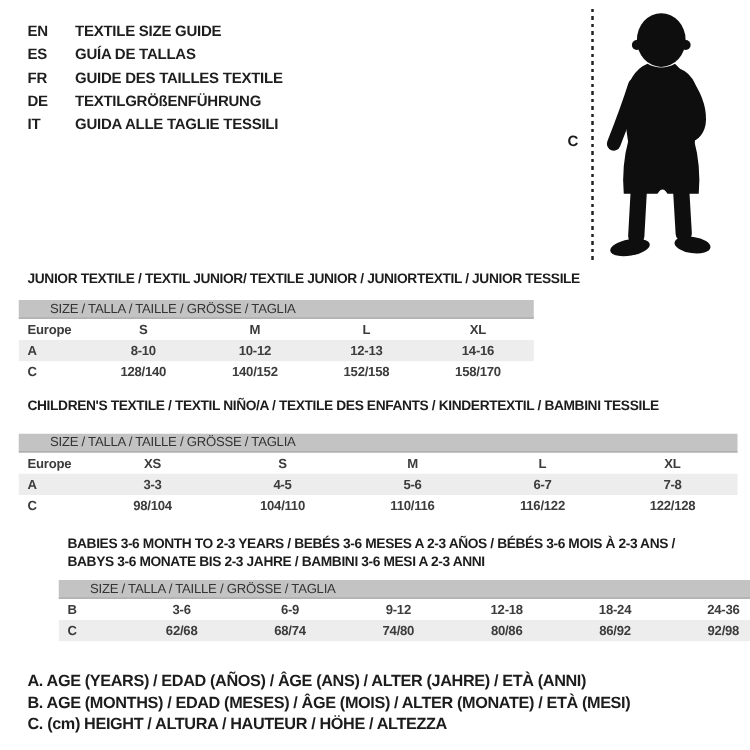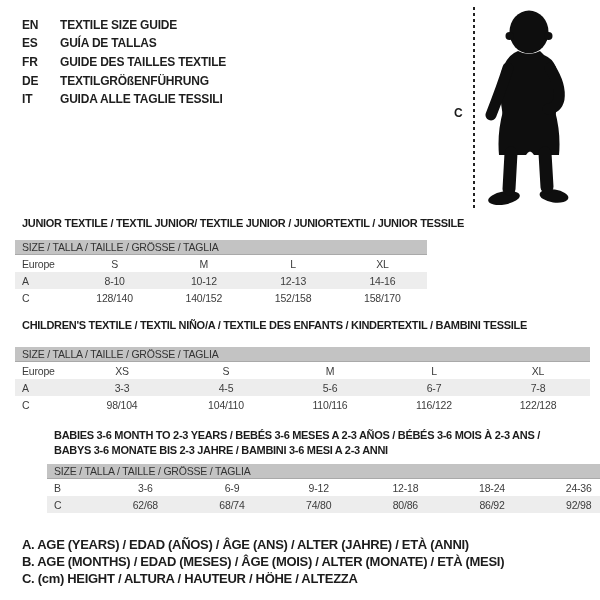--- a/index.html
+++ b/index.html
@@ -22,22 +22,22 @@
   
   .tbl{position:absolute;left:15px;}
   .sec-junior{top:216px;width:412px;}
   .sec-children{top:318px;width:575px;}
   .sec-babies{top:428px;width:575px;margin-left:32px;}
   .tbl-title{font-size:11px;font-weight:bold;letter-spacing:-0.3px;color:#1c1c1c;line-height:15px;padding-left:7px;white-space:nowrap;}
   .sec-junior .tbl-gap{height:9px;}
   .sec-children .tbl-gap{height:14px;}
   .sec-babies .tbl-gap{height:6px;}
   .size-bar{height:14px;line-height:14px;background:#c3c3c3;border-bottom:1px solid #a9a9a9;
-    font-size:10.5px;color:#333;padding-left:7px;letter-spacing:-0.2px;}
-  .row{display:flex;height:17px;align-items:center;font-size:10.5px;color:#3c3c3c;letter-spacing:-0.2px;}
+    font-size:10.5px;color:#333;padding-left:25px;letter-spacing:-0.2px;}
+  .row{display:flex;height:17px;align-items:center;font-size:10.5px;color:#3c3c3c;letter-spacing:-0.2px;font-weight:bold;}
   .row.shaded{background:#ededed;}
   .cl{width:48px;padding-left:7px;}
   .cv{flex:1;text-align:center;}
 
   
   .legend{position:absolute;left:22px;top:536px;}
   .legend-line{font-size:13px;font-weight:bold;letter-spacing:-0.3px;color:#1c1c1c;line-height:17px;white-space:nowrap;}
 </style>
 </head>
 <body>

